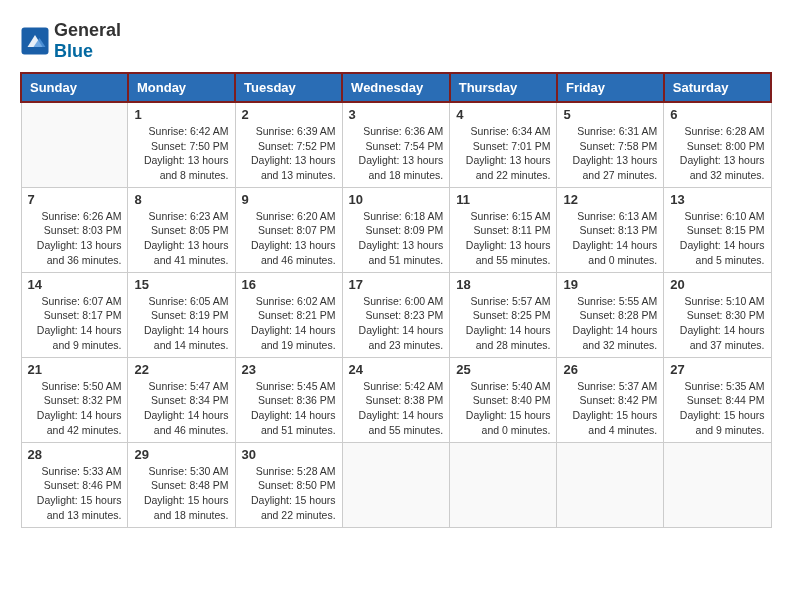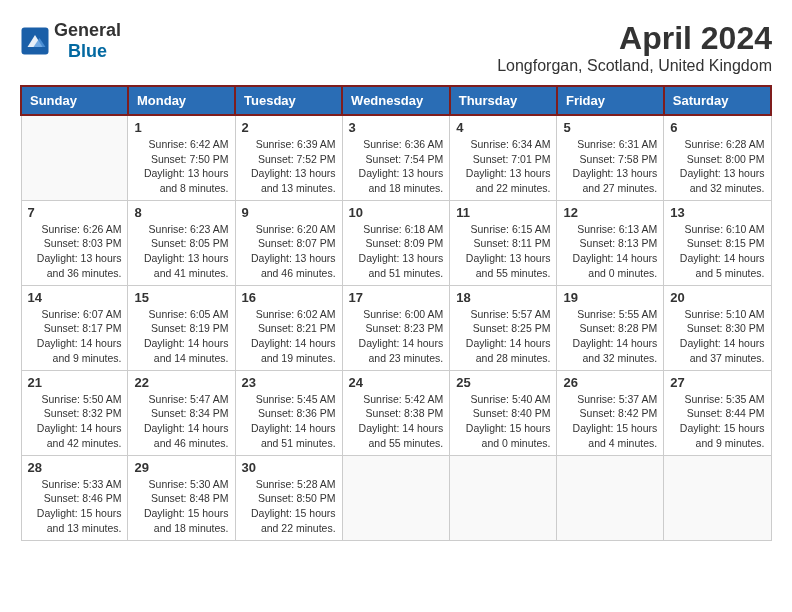--- a/index.html
+++ b/index.html
@@ -18,21 +18,20 @@
     }
     .logo {
       display: flex;
       align-items: center;
     }
     .logo-text {
       display: flex;
       flex-direction: column;
       font-size: 18px;
       font-weight: bold;
-      text-align: center;
     }
     .logo-general { color: #333; }
     .logo-blue { color: #0369a1; }
     .logo-icon {
       width: 30px;
       height: 30px;
       margin-right: 4px;
     }
     .title-block {
       text-align: right;
@@ -94,24 +93,20 @@
     <svg class="logo-icon" viewBox="0 0 40 40">
       <rect x="2" y="2" width="36" height="36" rx="4" fill="#1a5fa8"></rect>
       <polygon points="10,28 20,12 30,28" fill="white" opacity="0.9"></polygon>
       <polygon points="18,28 26,16 34,28" fill="#5599dd" opacity="0.8"></polygon>
     </svg>
     <div class="logo-text">
       <span class="logo-general">General</span>
       <span class="logo-blue">Blue</span>
     </div>
   </div>
-  <div class="title-block">
-    <div class="month-year">April 2024</div>
-    <div class="location">Longforgan, Scotland, United Kingdom</div>
-  </div>
 </div>
 
 <table class="calendar">
   <thead>
     <tr>
     <th>Sunday</th>
         <th>Monday</th>
         <th>Tuesday</th>
         <th>Wednesday</th>
         <th>Thursday</th>

